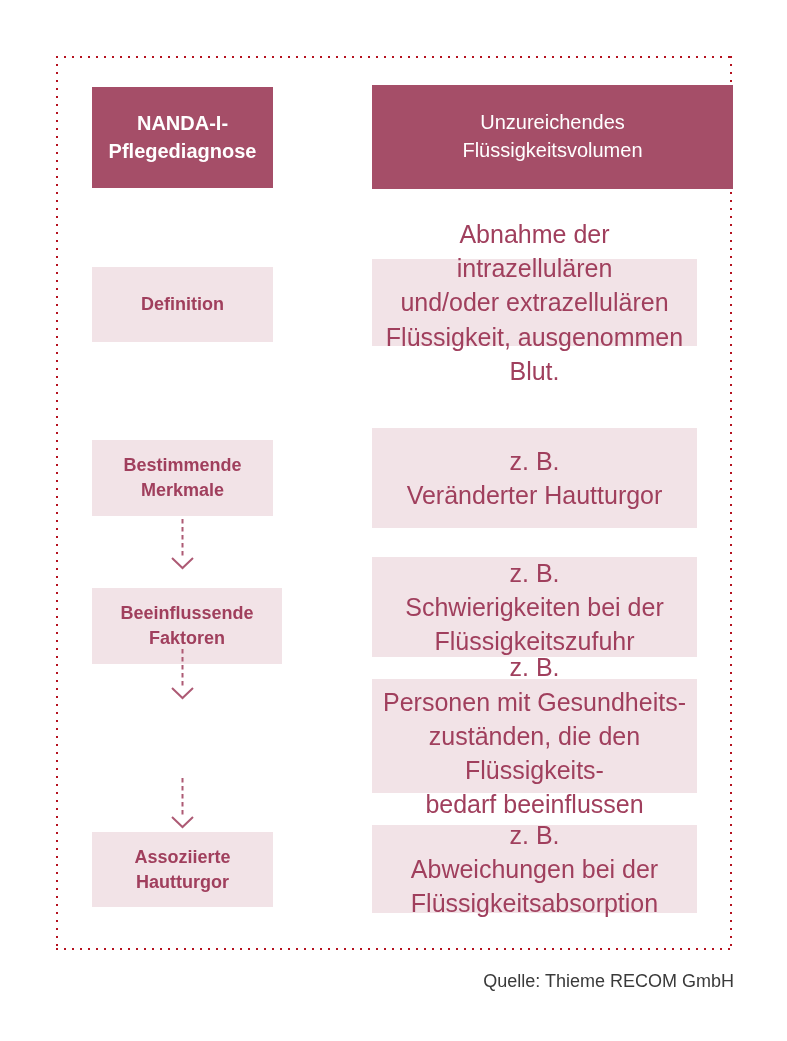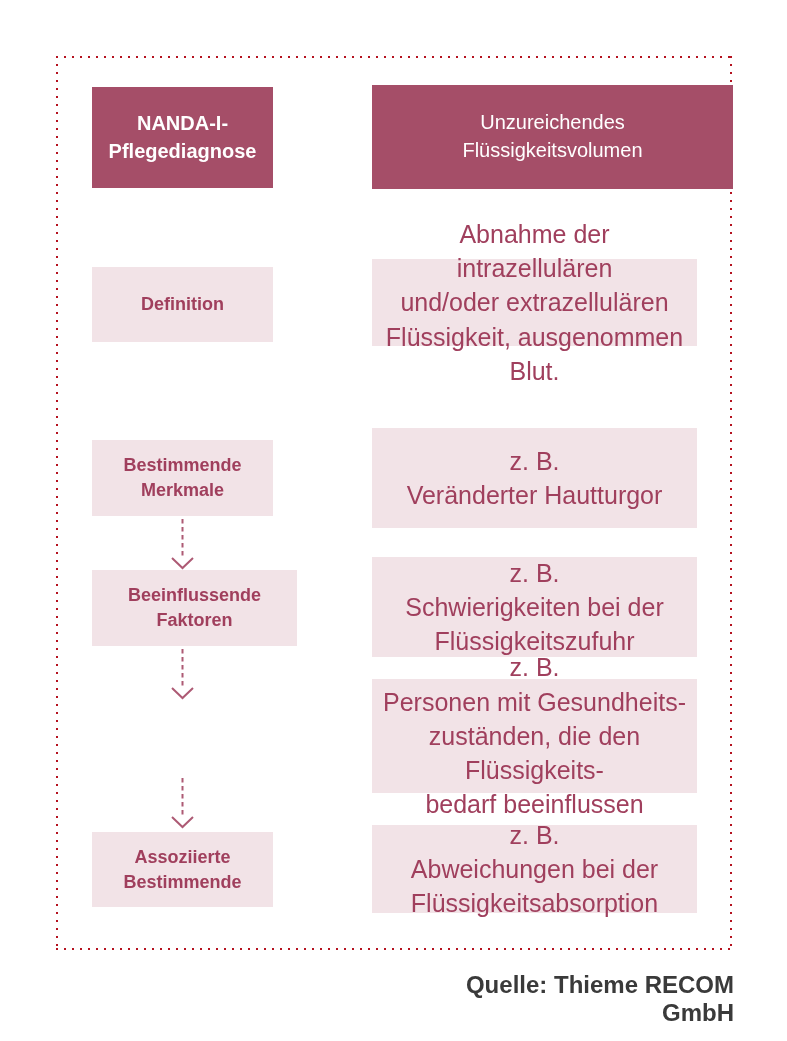--- a/index.html
+++ b/index.html
@@ -68,21 +68,21 @@
     color: var(--rose-text);
     font-weight: 400;
     font-size: 25px;
     line-height: 1.37;
   }
 
   
   .b-header-left  { left: 92px;  top: 87px;  width: 181px; height: 101px; }
   .b-def-left     { left: 92px;  top: 267px; width: 181px; height: 75px; }
   .b-merk-left    { left: 92px;  top: 440px; width: 181px; height: 76px; }
-  .b-fakt-left    { left: 92px;  top: 570px; width: 205px; height: 76px; }
+  .b-fakt-left    { left: 92px;  top: 588px; width: 190px; height: 76px; }
   .b-risk-left    { left: 92px;  top: 700px; width: 181px; height: 75px; }
   .b-ass-left     { left: 92px;  top: 832px; width: 181px; height: 75px; }
 
   
   .b-header-right { left: 372px; top: 85px;  width: 361px; height: 104px; }
   .b-def-right    { left: 372px; top: 259px; width: 325px; height: 87px; }
   .b-merk-right   { left: 372px; top: 428px; width: 325px; height: 100px; }
   .b-fakt-right   { left: 372px; top: 557px; width: 325px; height: 100px; }
   .b-risk-right   { left: 372px; top: 679px; width: 325px; height: 114px; }
   .b-ass-right    { left: 372px; top: 825px; width: 325px; height: 88px; }
@@ -97,23 +97,23 @@
   .arrow-1 { top: 518px; }
   .arrow-2 { top: 648px; }
   .arrow-3 { top: 777px; }
 
   .source {
     position: absolute;
     left: 400px;
     top: 971px;
     width: 334px;
     text-align: right;
-    font-size: 24px;
+    font-size: 18px;
     color: var(--source-gray);
-    font-weight: 700;
+    font-weight: 400;
   }
 </style>
 </head>
 <body>
 
 <div class="page">
 
   <div class="dotted-frame"></div>
 
   <div class="box dark bold b-header-left">
@@ -170,21 +170,21 @@
 bedarf beeinflussen</span>
   </div>
 
   <svg class="arrow arrow-3" viewBox="0 0 25 52" aria-hidden="true">
     <line x1="12.5" y1="1" x2="12.5" y2="38" stroke="currentColor" stroke-width="2" stroke-dasharray="4.5 3.5"></line>
     <path d="M2 40 L12.5 50 L23 40" fill="none" stroke="currentColor" stroke-width="2"></path>
   </svg>
 
   <div class="box pink-label b-ass-left">
     <span>Assoziierte
-Bestimmende</span>
+Hautturgor</span>
   </div>
   <div class="box pink-content b-ass-right">
     <span>z. B.
 Abweichungen bei der
 Flüssigkeitsabsorption</span>
   </div>
 
   <div class="source">Quelle: Thieme RECOM GmbH</div>
 
 </div>

